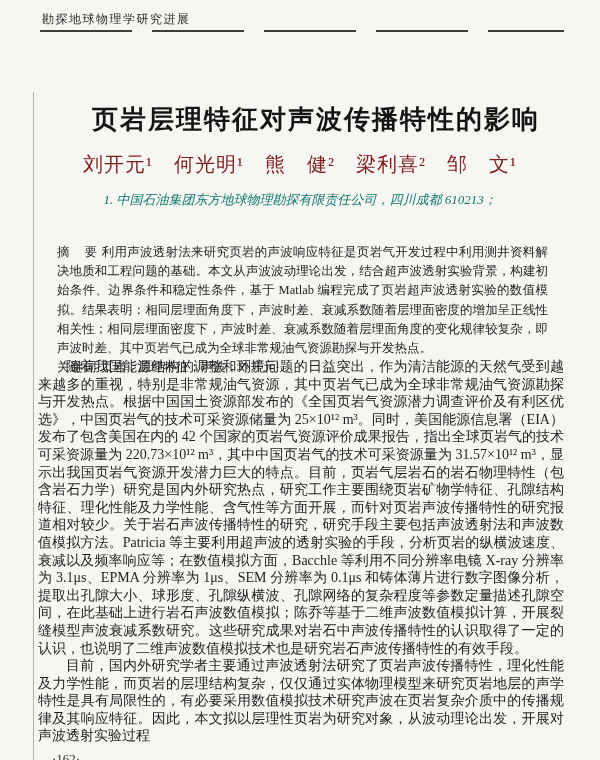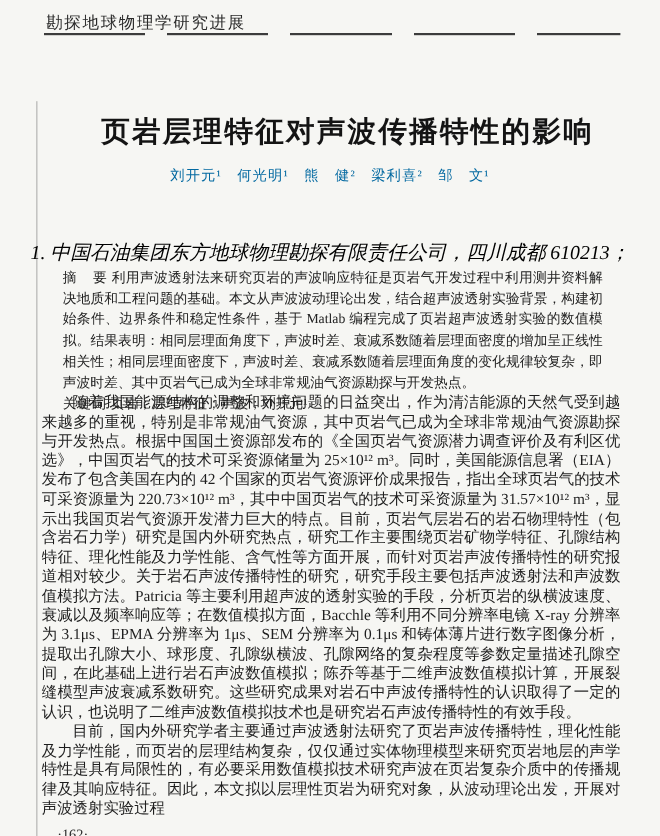--- a/index.html
+++ b/index.html
@@ -18,21 +18,21 @@
     left: 33px;
     top: 92px;
     width: 1px;
     height: 668px;
     background: rgba(70,70,70,0.40);
   }
   .running-head {
     position: absolute;
     left: 42px;
     top: 11px;
-    font-size: 15px;
+    font-size: 12px;
     letter-spacing: 1.5px;
     color: #2a2a2a;
   }
   .head-rule {
     position: absolute;
     left: 40px;
     top: 30px;
     width: 524px;
     height: 2px;
     background: repeating-linear-gradient(90deg,
@@ -50,33 +50,32 @@
     font-weight: bold;
     letter-spacing: 2px;
     color: #141414;
   }
   .authors {
     position: absolute;
     left: 0;
     top: 151px;
     width: 100%;
     text-align: center;
-    font-size: 13px;
+    font-size: 20px;
     letter-spacing: 1px;
-    color: #0369a1;
+    color: #7f1d1d;
   }
   .affil {
     position: absolute;
     left: 0;
     width: 100%;
     text-align: center;
-    font-size: 18px;
+    font-size: 13px;
     font-style: italic;
-    color: #000000;
-    margin-top: 26px;
+    color: #0f766e;
   }
   .affil-1 { top: 191px; }
   .affil-2 { top: 212px; }
   .abstract-wrap {
     position: absolute;
     left: 57px;
     top: 243px;
     width: 491px;
     font-size: 12.5px;
     line-height: 19.2px;

